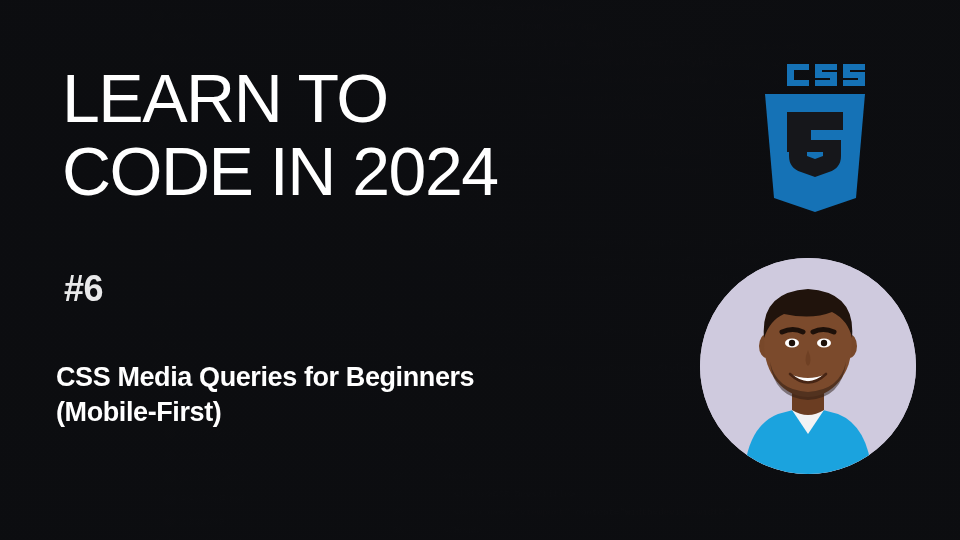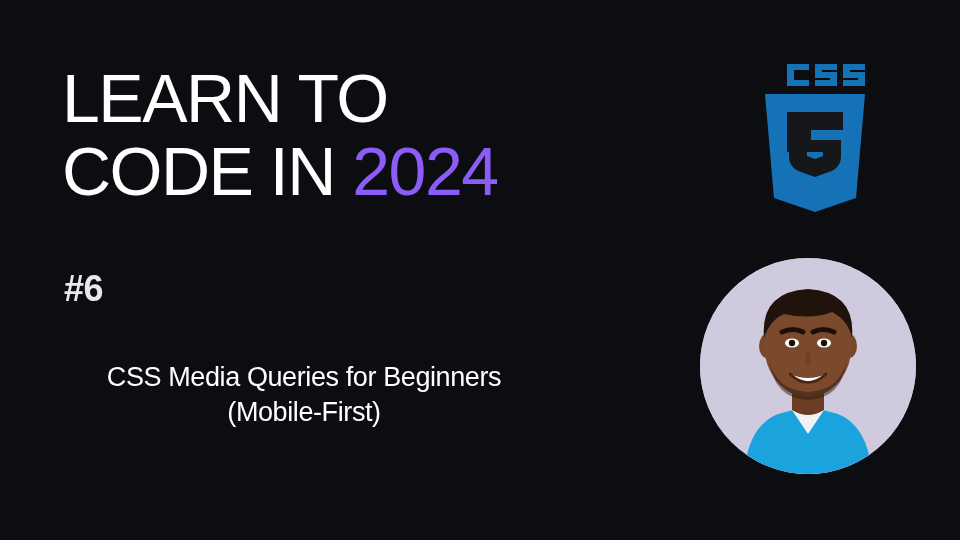--- a/index.html
+++ b/index.html
@@ -103,41 +103,40 @@
   .headline {
     position:absolute;
     left:62px; top:62px;
     width:600px;
     font-size:68px;
     font-weight:normal;
     line-height:1.07;
     letter-spacing:-1.5px;
     color:#ffffff;
   }
-  .headline .accent { color:#8b5cf6; }
+  .headline .accent { color:#ffffff; }
 
   .episode {
     position:absolute;
     left:64px; top:268px;
     font-size:36px;
     font-weight:bold;
     letter-spacing:-.5px;
     color:#e9e9ea;
   }
 
   .subtitle {
     position:absolute;
-    left:64px; top:360px;
+    left:56px; top:360px;
     width:480px;
     font-size:27px;
-    font-weight:normal;
+    font-weight:bold;
     line-height:1.3;
     letter-spacing:-.4px;
     color:#ffffff;
-    text-align:center;
   }
 
   
   .css-logo {
     position:absolute;
     left:763px; top:62px;
     width:104px; height:152px;
   }
   .css-wordmark { position:absolute; left:24px; top:0; width:80px; height:26px; }
   .css-shield   { position:absolute; left:0;  top:32px; width:104px; height:120px; }

